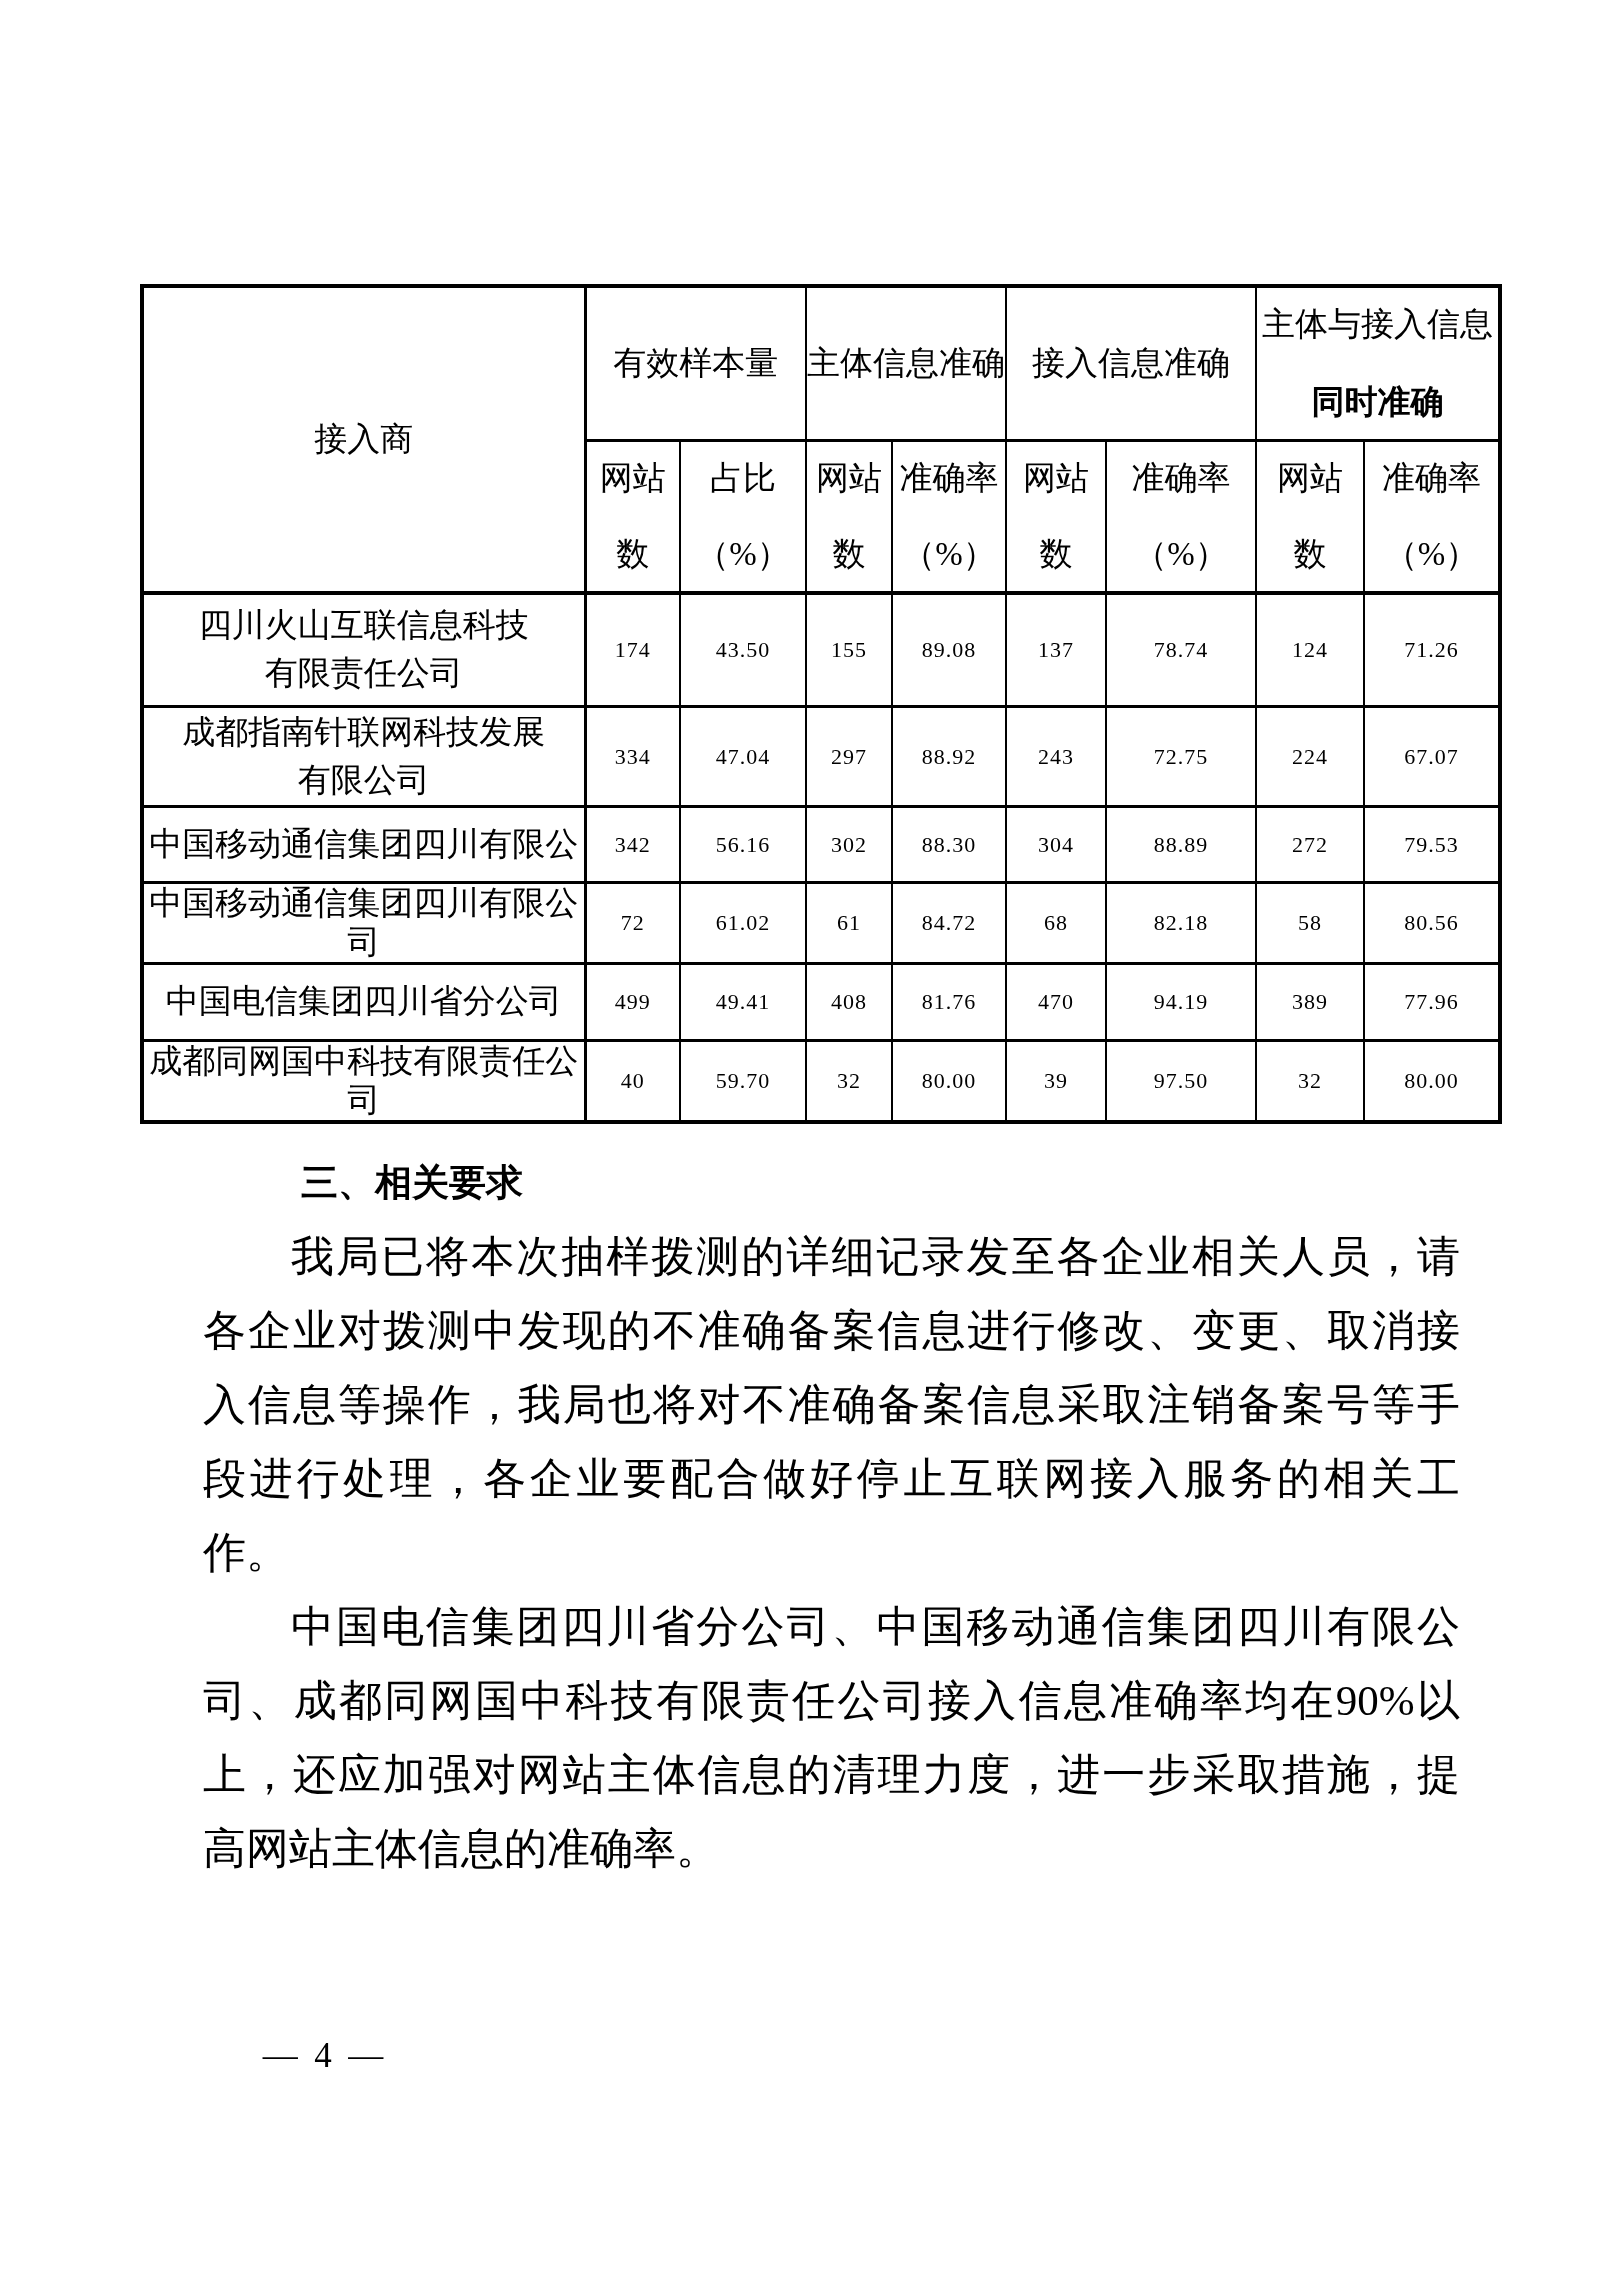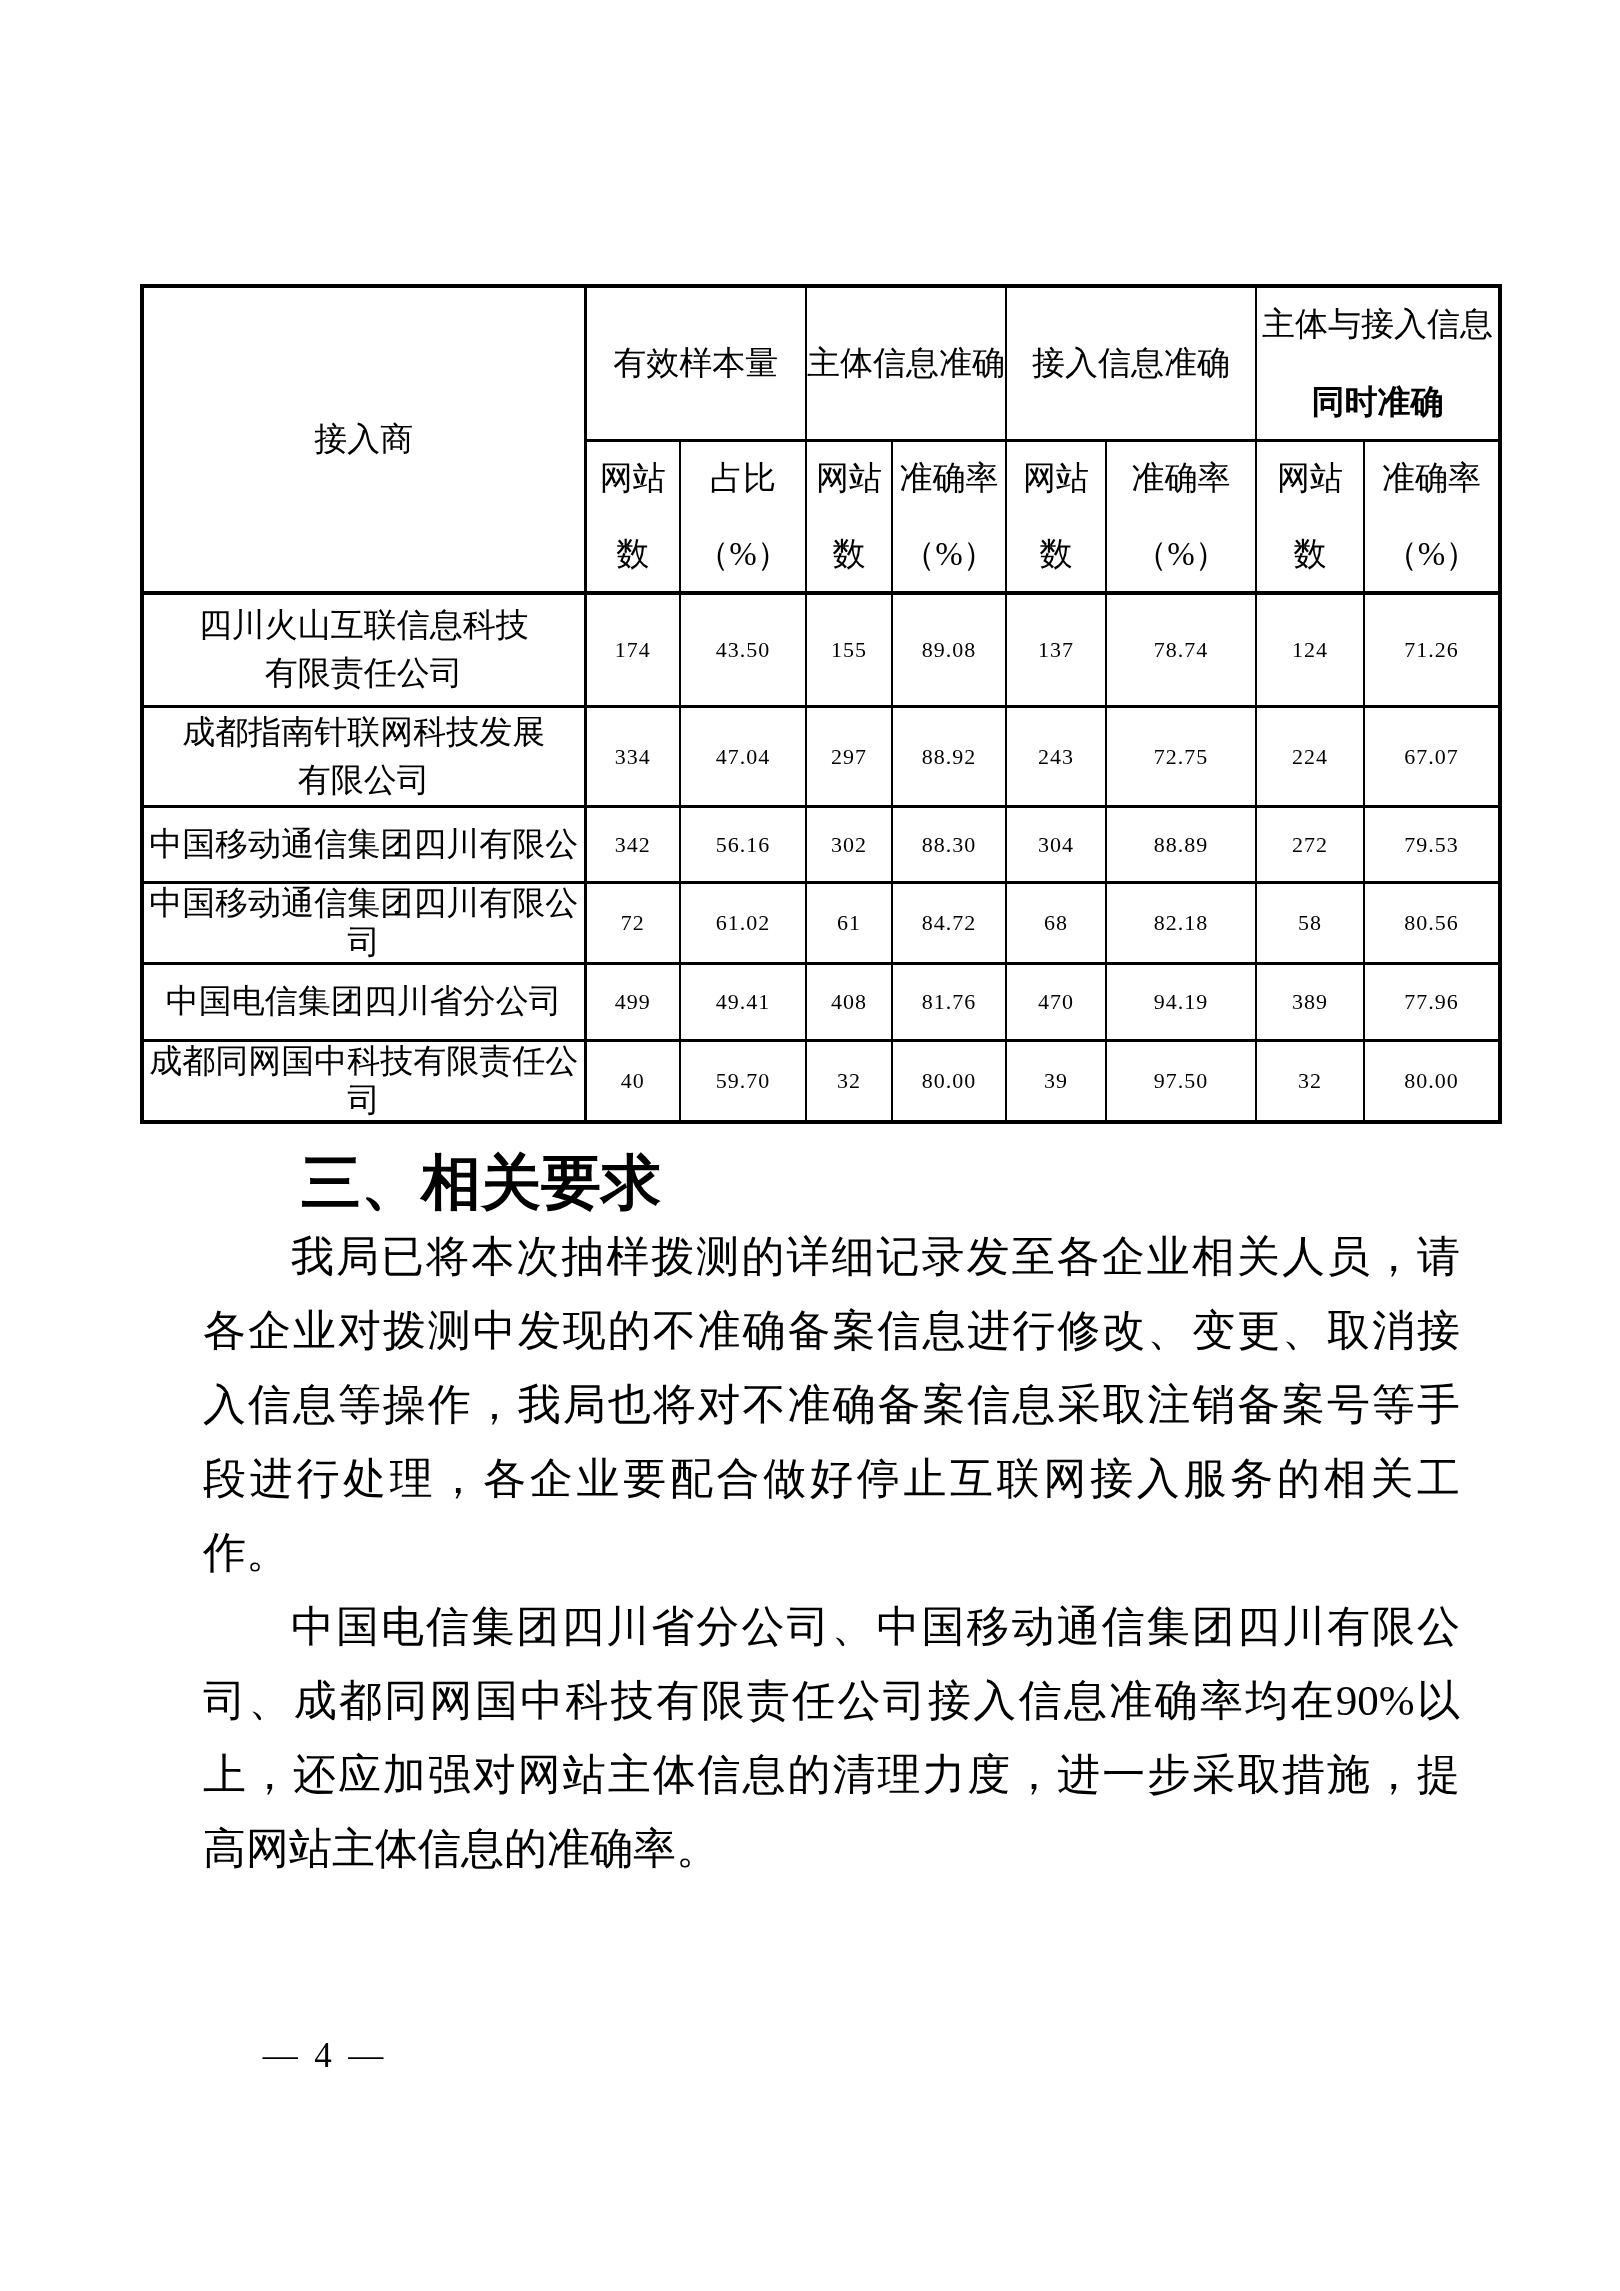--- a/index.html
+++ b/index.html
@@ -58,21 +58,21 @@
     line-height:74px;
     text-align:justify;
     text-align-last:justify;
     white-space:normal;
   }
   .bodyline.end{text-align-last:left;}
   .bodyline.indent{text-indent:88px;}
   .heading{
     font-family:"Liberation Sans","DejaVu Sans",sans-serif;
     font-weight:bold;
-    font-size:60px;
+    font-size:37px;
     line-height:74px;
     text-indent:98px;
     text-align:center;
     text-align-last:left;
   }
   
   .page-number{
     position:absolute;
     left:227px;top:2031px;
     width:196px;

